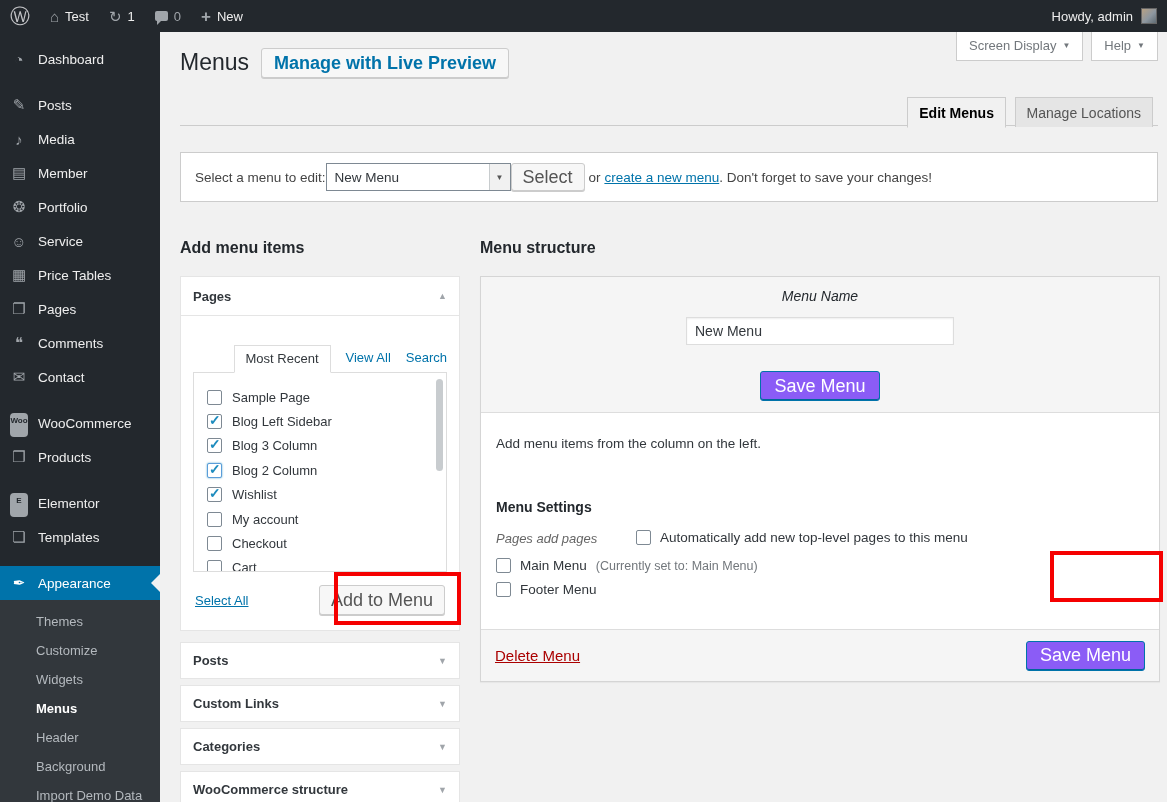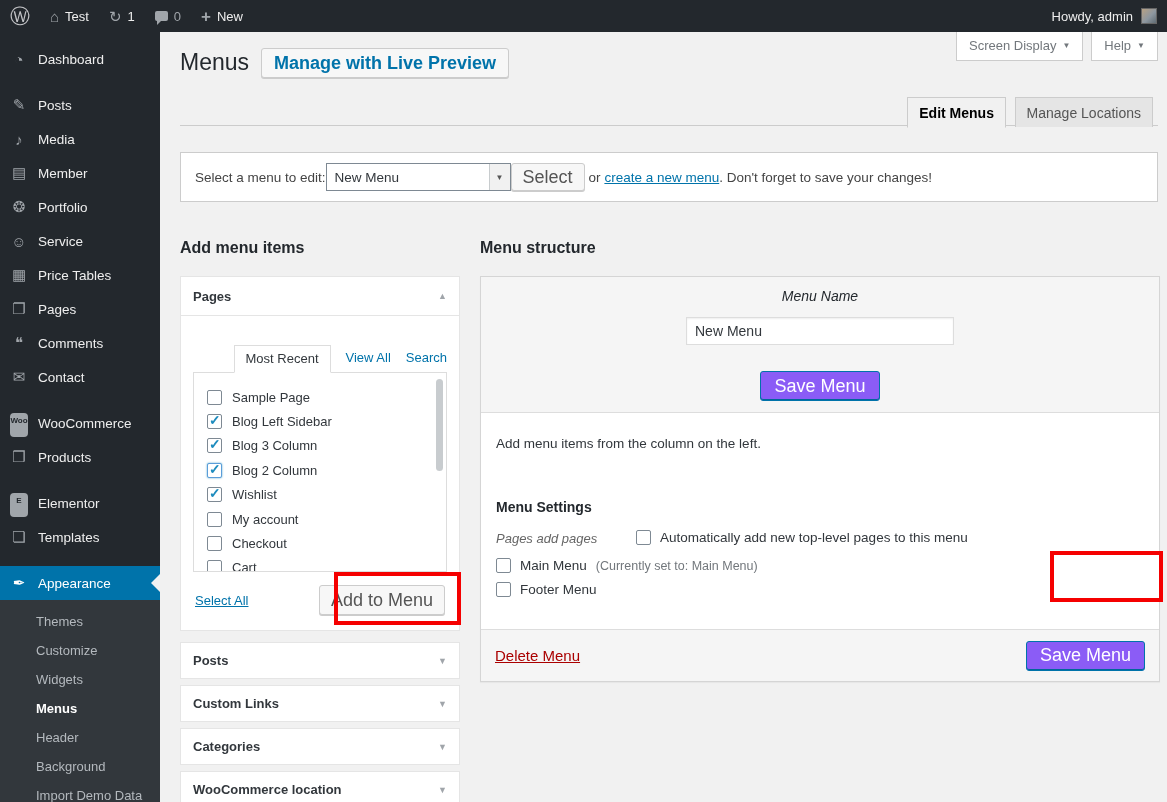--- a/index.html
+++ b/index.html
@@ -327,21 +327,21 @@
           </div>
           <div class="collapsed-acc">
             <span class="acc-title">Custom Links</span>
             <span class="tri">▼</span>
           </div>
           <div class="collapsed-acc">
             <span class="acc-title">Categories</span>
             <span class="tri">▼</span>
           </div>
           <div class="collapsed-acc">
-            <span class="acc-title">WooCommerce location</span>
+            <span class="acc-title">WooCommerce structure</span>
             <span class="tri">▼</span>
           </div>
         </div>
     </div>
 
     <div class="col-right">
       <h2 class="col-h2">Menu structure</h2>
 
       <div class="menu-panel">
         <div class="panel-header">

